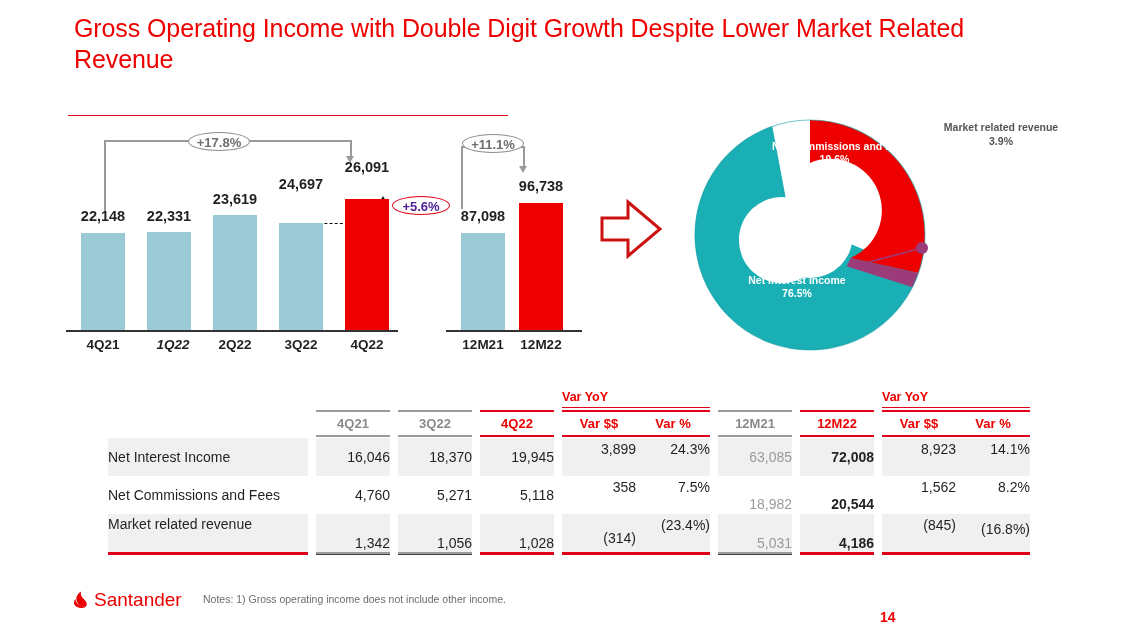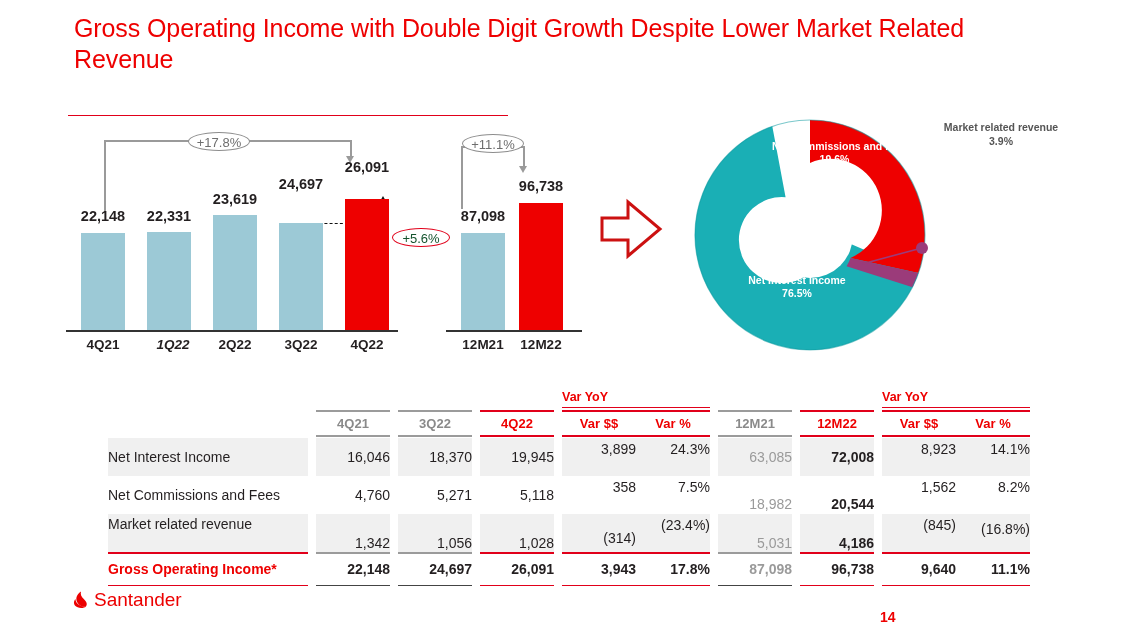--- a/index.html
+++ b/index.html
@@ -36,24 +36,24 @@
     font-weight:bold; color:#231f20;
   }
   .axis-line{ position:absolute; height:2px; background:#333; }
 
   
   #plot{ position:absolute; left:0; top:44px; width:544px; height:198px; }
 
   
   .pill{
     position:absolute; border:1.6px solid #8d8d8d; border-radius:50%;
-    background:#fff; color:#6e6e6e; font-weight:normal; font-size:13px;
+    background:#fff; color:#6e6e6e; font-weight:bold; font-size:13px;
     text-align:center; line-height:17px; padding:1px 0;
   }
-  .pill.red-pill{ border-color:#e1001a; color:#14532d;margin-top:32px; }
+  .pill.red-pill{ border-color:#e1001a; color:#4c1d95; }
   .conn{ position:absolute; background:#9a9a9a; }
   .arrow-head{
     position:absolute; width:0; height:0;
     border-left:4.5px solid transparent; border-right:4.5px solid transparent;
     border-top:7px solid #9a9a9a;
   }
   .dashline{ position:absolute; border-top:1.6px dashed #111; }
   .uparrow{ position:absolute; width:0;height:0;
     border-left:4px solid transparent;border-right:4px solid transparent;
     border-bottom:7px solid #111;}
@@ -473,39 +473,20 @@
           </td>
           <td></td>
     <td class="botrule-red">
             <i></i>
           </td>
     <td class="botrule-red">
             <i></i>
           </td>
   </tr>
 
-  <tr style="height:31px;">
-    <td class="total-label">Gross Operating Income*</td>
-          <td></td>
-    <td class="total-val">22,148</td>
-          <td></td>
-    <td class="total-val">24,697</td>
-          <td></td>
-    <td class="total-val">26,091</td>
-          <td></td>
-    <td class="total-val">3,943</td>
-    <td class="total-val">17.8%</td>
-          <td></td>
-    <td class="total-val gray">87,098</td>
-          <td></td>
-    <td class="total-val">96,738</td>
-          <td></td>
-    <td class="total-val">9,640</td>
-    <td class="total-val">11.1%</td>
-  </tr>
 
   <tr>
     <td class="botrule-red">
             <i></i>
           </td>
           <td></td>
     <td class="botrule-dark">
             <i></i>
           </td>
           <td></td>
@@ -545,15 +526,16 @@
 
 <svg id="santander-logo" viewBox="0 0 132 26">
   <g>
     <path d="M6 17.5 C3 13.5 4 9 9 5.5 C8.2 9 9.5 10.8 12 13.2 C14.8 15.9 15.6 18.2 14 20.6 C11.5 21.4 8.2 20.4 6 17.5 Z" fill="#ec0000"></path>
     <path d="M3.5 13 C1 15.8 1.6 19.2 5 21 C8 22.6 12 22.4 14 20.6 C11.2 21.1 7.5 20 5.4 17.6 C4.1 16.2 3.5 14.6 3.5 13 Z" fill="#ec0000"></path>
   </g>
   <text x="22" y="20" font-family="Liberation Sans, sans-serif" font-size="19" fill="#ec0000">Santander</text>
 </svg>
 
 <div id="footer-notes">
+  <div>Notes:  1) Gross operating income does not include other income.</div>
 </div>
 
 <div id="page-number">14</div>
 
 </body></html>

